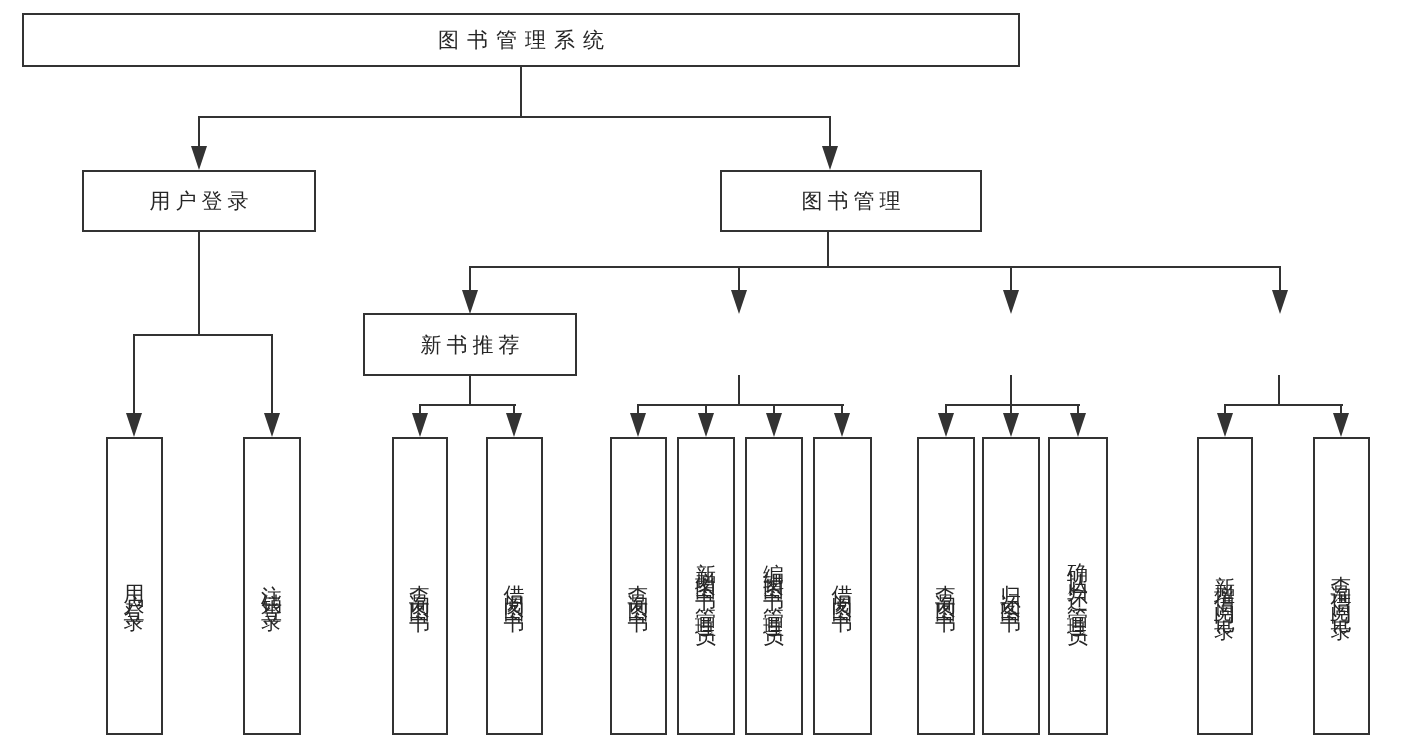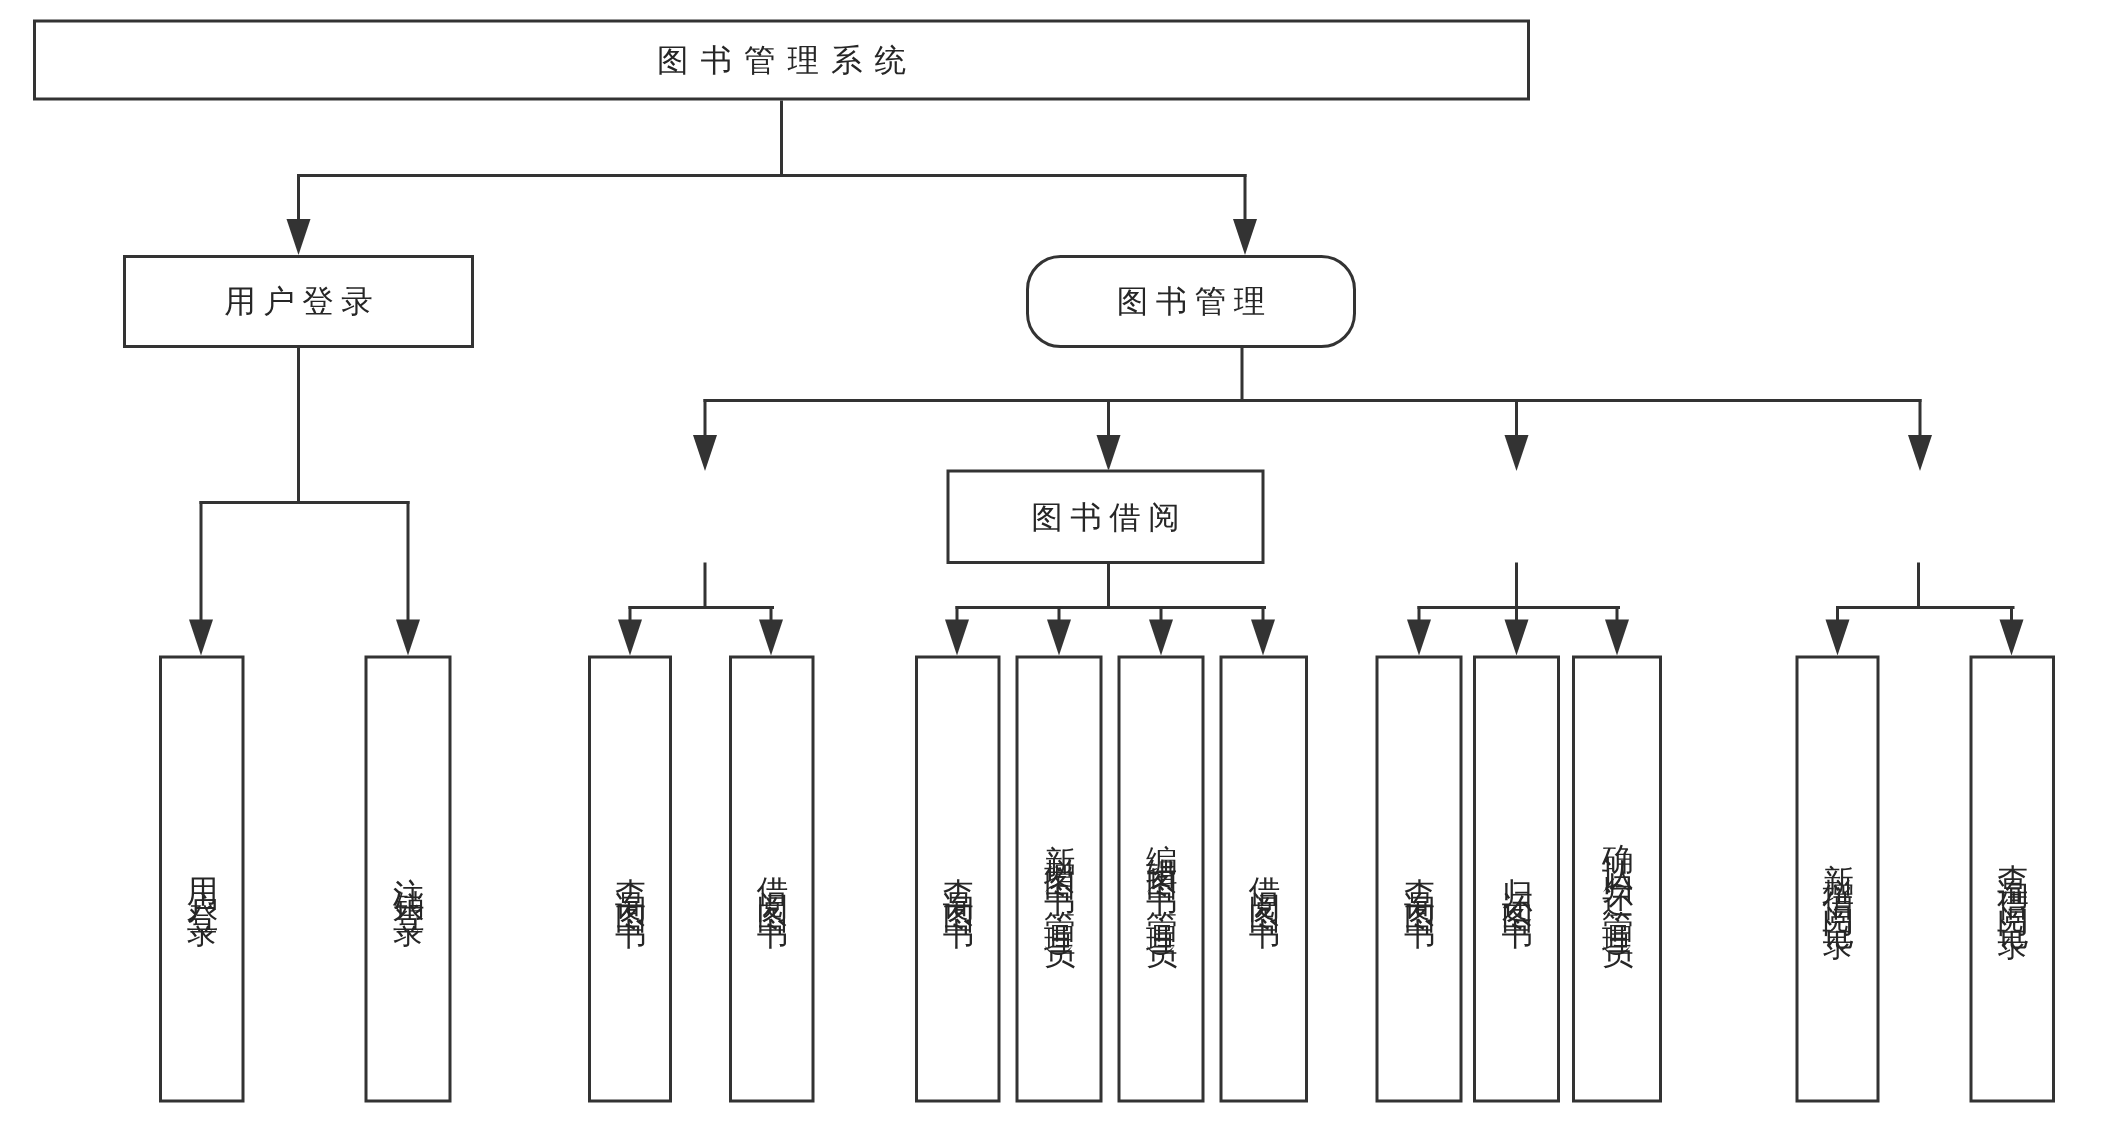--- a/index.html
+++ b/index.html
@@ -65,21 +65,21 @@
   <div class="v" style="left:520px;top:67px;height:51px;"></div>
   <div class="h" style="left:198px;top:116px;width:633px;"></div>
   <div class="v" style="left:198px;top:116px;height:34px;"></div>
   <div class="arrow" style="left:191px;top:146px;"></div>
   <div class="v" style="left:829px;top:116px;height:34px;"></div>
   <div class="arrow" style="left:822px;top:146px;"></div>
 
   <div class="box" style="left:82px;top:170px;width:234px;height:62px;">
     <span class="lbl">用户登录</span>
   </div>
-  <div class="box" style="left:684px;top:170px;width:220px;height:62px;border-radius:23px;">
+  <div class="box" style="left:720px;top:170px;width:262px;height:62px;">
     <span class="lbl">图书管理</span>
   </div>
 
   <div class="v" style="left:198px;top:231px;height:105px;"></div>
   <div class="h" style="left:133px;top:334px;width:140px;"></div>
   <div class="v" style="left:133px;top:334px;height:82px;"></div>
   <div class="arrow" style="left:126px;top:413px;"></div>
   <div class="v" style="left:271px;top:334px;height:82px;"></div>
   <div class="arrow" style="left:264px;top:413px;"></div>
 
@@ -87,22 +87,22 @@
   <div class="h" style="left:469px;top:266px;width:812px;"></div>
   <div class="v" style="left:469px;top:266px;height:26px;"></div>
   <div class="arrow" style="left:462px;top:290px;"></div>
   <div class="v" style="left:738px;top:266px;height:26px;"></div>
   <div class="arrow" style="left:731px;top:290px;"></div>
   <div class="v" style="left:1010px;top:266px;height:26px;"></div>
   <div class="arrow" style="left:1003px;top:290px;"></div>
   <div class="v" style="left:1279px;top:266px;height:26px;"></div>
   <div class="arrow" style="left:1272px;top:290px;"></div>
 
-  <div class="box" style="left:631px;top:313px;width:212px;height:63px;">
-    <span class="lbl">图书借阅</span>
+  <div class="box" style="left:363px;top:313px;width:214px;height:63px;">
+    <span class="lbl">新书推荐</span>
   </div>
 
   <div class="v" style="left:469px;top:375px;height:31px;"></div>
   <div class="h" style="left:419px;top:404px;width:97px;"></div>
   <div class="v" style="left:419px;top:404px;height:12px;"></div>
   <div class="arrow" style="left:412px;top:413px;"></div>
   <div class="v" style="left:513px;top:404px;height:12px;"></div>
   <div class="arrow" style="left:506px;top:413px;"></div>
 
   <div class="v" style="left:738px;top:375px;height:31px;"></div>

